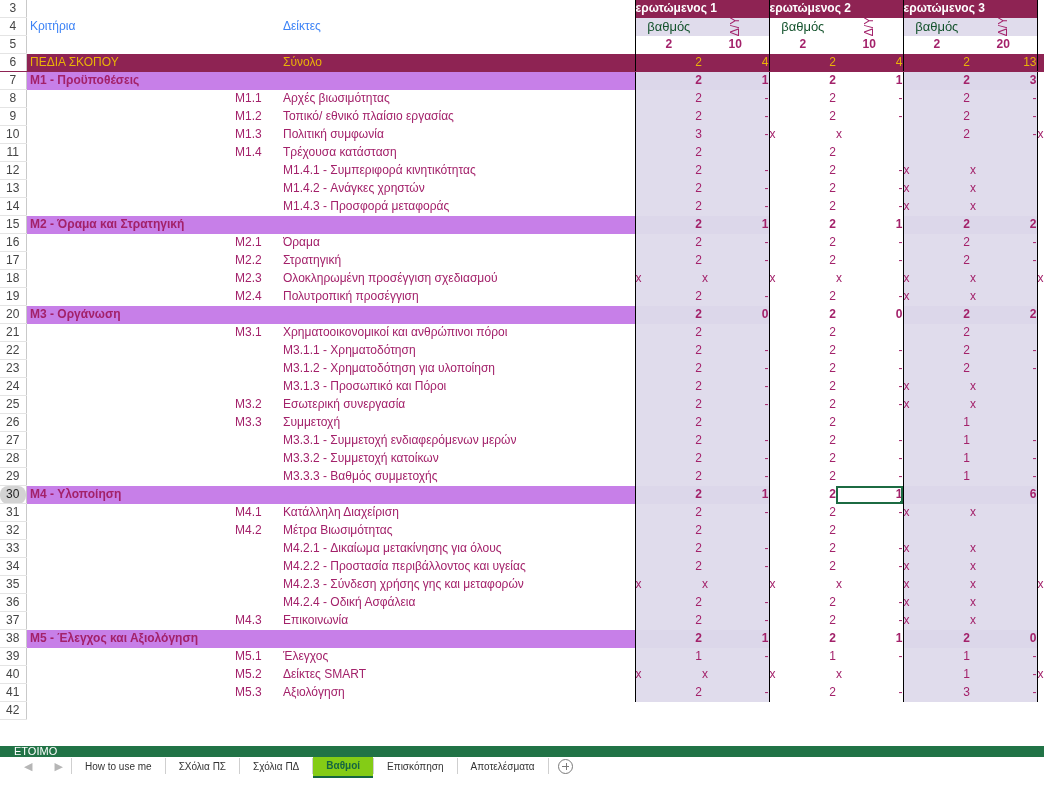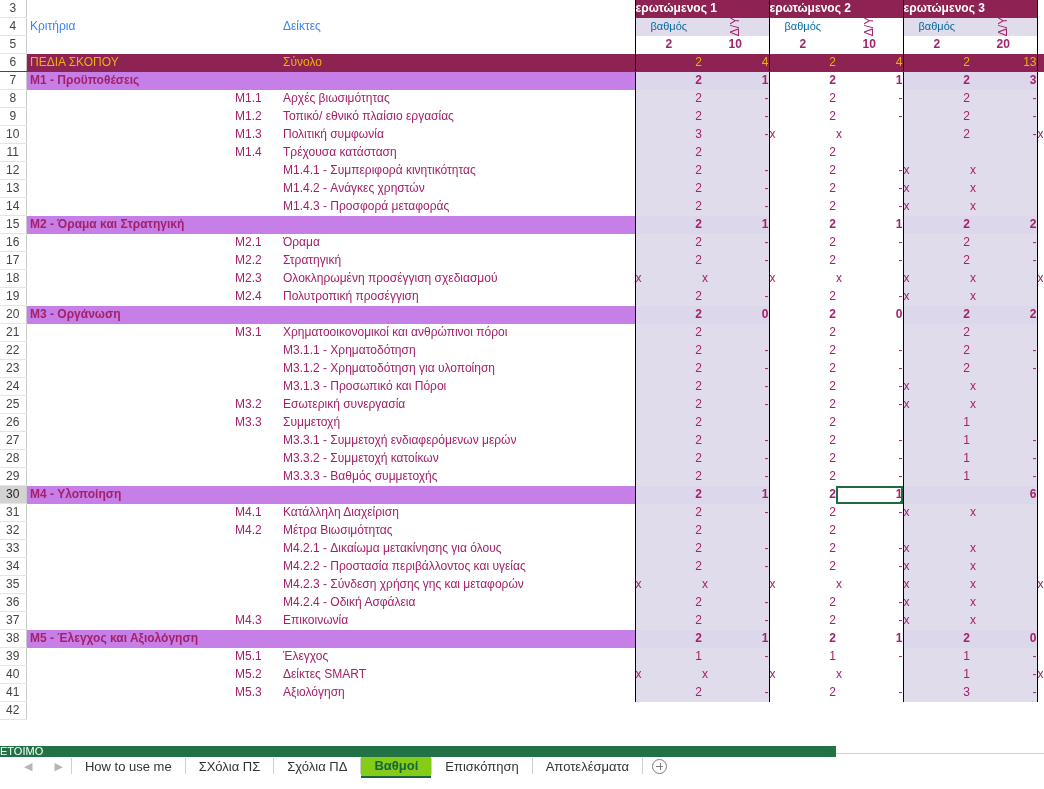--- a/index.html
+++ b/index.html
@@ -89,22 +89,22 @@
   }
   .vert-txt {
     display: inline-block;
     transform: rotate(-90deg);
     font-size: 12px;
     font-weight: normal;
     color: #A3216A;
     white-space: nowrap;
   }
   .bathmos-lbl {
-    font-size: 11px;
-    color: #0369a1;
+    font-size: 13px;
+    color: #14532d;
   }
   .krit-lbl {
     font-size: 13.5px;
     color: #3b82f6;
     padding-left: 6px;
   }
 
   
   .shade { background: #E0DCEC; }
   .white { background: #ffffff; }
@@ -120,21 +120,21 @@
     height: 18px;
     border-bottom: 1px solid #8E2353;
   }
   tr.section-row td {
     background: #C77FE8;
     color: #A3216A;
     font-weight: bold;
     height: 18px;
   }
   tr.section-row td.rh { background:#ffffff; color:#444; font-weight:normal;}
-  tr.section-row td.rh.sel { background:#d3d3d3; color:#1f1f1f;}
+  tr.section-row td.rh.sel { background:#d3d3d3; color:#1f1f1f;border-radius:8px;}
   tr.section-row td.gut { background:#C77FE8; }
   tr.total-row td.rh { background:#ffffff; color:#444; font-weight:normal;}
   tr.total-row td.gut { background:#8E2353; }
 
   
   tr.section-row td.sec-shade { background: #DCD7EA; color:#A3216A; }
   tr.section-row td.sec-white { background: #ffffff; color:#A3216A; }
 
   
   tr.data-row td { height: 17px; }
@@ -192,21 +192,21 @@
     line-height: 1;
   }
   .tab-sep {
     width: 1px; background: #cfcfcf;
     margin: 4px 0;
   }
   .tab {
     display: flex; align-items: center;
     padding: 0 13px;
     color: #333333;
-    font-size: 13px;
+    font-size: 10px;
     background: #ffffff;
   }
   .tab.active {
     color: #156641;
     font-weight: bold;
     border-bottom: 2px solid #156641;
     background: #84cc16;
   }
   .addsheet {
     display: flex; align-items: center; justify-content: center;
@@ -223,25 +223,26 @@
   .circle-plus::before, .circle-plus::after {
     content:""; position:absolute; background:#7a7a7a;
   }
   .circle-plus::before { left:3px; right:3px; top:6.5px; height:1px; }
   .circle-plus::after  { top:3px; bottom:3px; left:6.5px; width:1px; }
 
   
   #statusbar {
     position: absolute;
     left: 0; top: 746px;
-    width: 836px; height: 11px;
+    width: 1044px; height: 11px;
     background: #217346;
     color: #ffffff;
     font-size: 11px;
     line-height: 11px;
+    padding-left: 14px;
     overflow: hidden;
   }
 
   
   #topline {
     position: absolute;
     left: 31px; top: 3px;
     width: 1013px; height: 1px;
     background: #000;
   }

